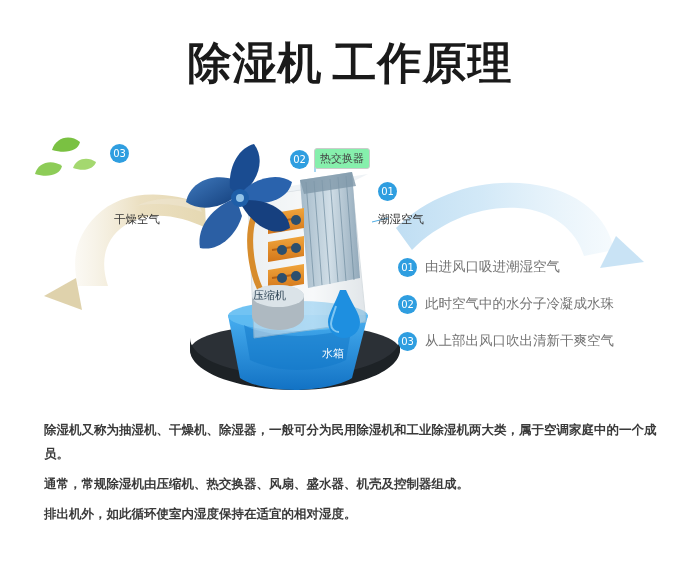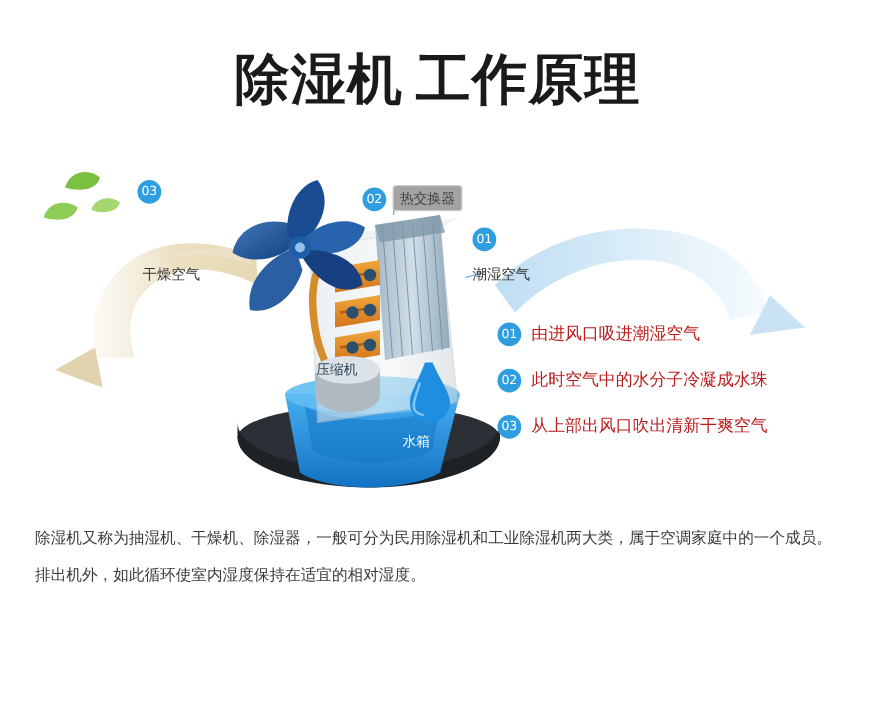--- a/index.html
+++ b/index.html
@@ -77,21 +77,21 @@
     position: absolute;
     font-size: 11.5px;
     color: #333333;
     font-family: "DejaVu Sans", "Liberation Sans", sans-serif;
     white-space: nowrap;
   }
   .boxlbl {
     position: absolute;
     font-size: 11px;
     color: #444444;
-    background: #a3a3a3;
+    background: #86efac;
     border: 1px solid #cccccc;
     border-radius: 3px;
     padding: 2px 5px;
     font-family: "DejaVu Sans", "Liberation Sans", sans-serif;
     white-space: nowrap;
   }
   .whitelbl {
     position: absolute;
     font-size: 11px;
     color: #ffffff;
@@ -119,37 +119,38 @@
     border-radius: 50%;
     background: #2f9ee0;
     color: #ffffff;
     font-size: 10px;
     line-height: 19px;
     text-align: center;
     margin-right: 8px;
   }
   .legend-row .legend-text {
     font-size: 13.5px;
-    color: #b91c1c;
+    color: #737373;
     white-space: nowrap;
   }
 
   
   .body-text {
     position: absolute;
     left: 28px;
     top: 418px;
     width: 648px;
     font-size: 12.5px;
     line-height: 24px;
     color: #3a3a3a;
     font-family: "DejaVu Sans", "Liberation Sans", sans-serif;
   }
   .body-text p {
-    margin: 0 0 6px 0;
+    margin: 0 0 6px 16px;
+    font-weight: bold;
   }
   .body-text p.gap {
     margin-top: 14px;
   }
 </style>
 </head>
 <body>
 
 <div class="page">
 
@@ -309,16 +310,17 @@
       <div class="legend-text">此时空气中的水分子冷凝成水珠</div>
     </div>
     <div class="legend-row">
       <div class="badge-inline">03</div>
       <div class="legend-text">从上部出风口吹出清新干爽空气</div>
     </div>
   </div>
 
   <div class="body-text">
     <p>除湿机又称为抽湿机、干燥机、除湿器，一般可分为民用除湿机和工业除湿机两大类，属于空调家庭中的一个成员。</p>
+    <p>通常，常规除湿机由压缩机、热交换器、风扇、盛水器、机壳及控制器组成。</p>
     <p>排出机外，如此循环使室内湿度保持在适宜的相对湿度。</p>
   </div>
 
 </div>
 
 </body></html>

